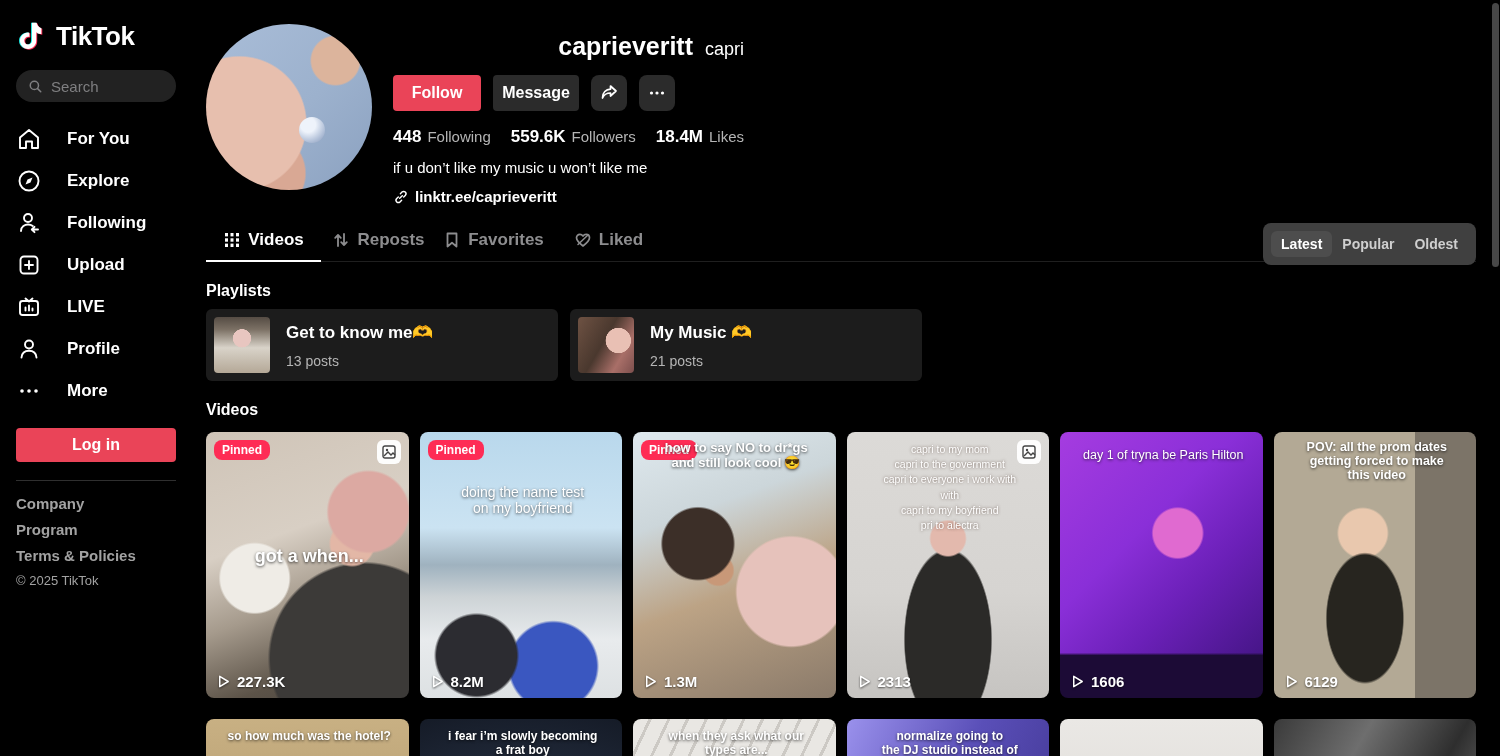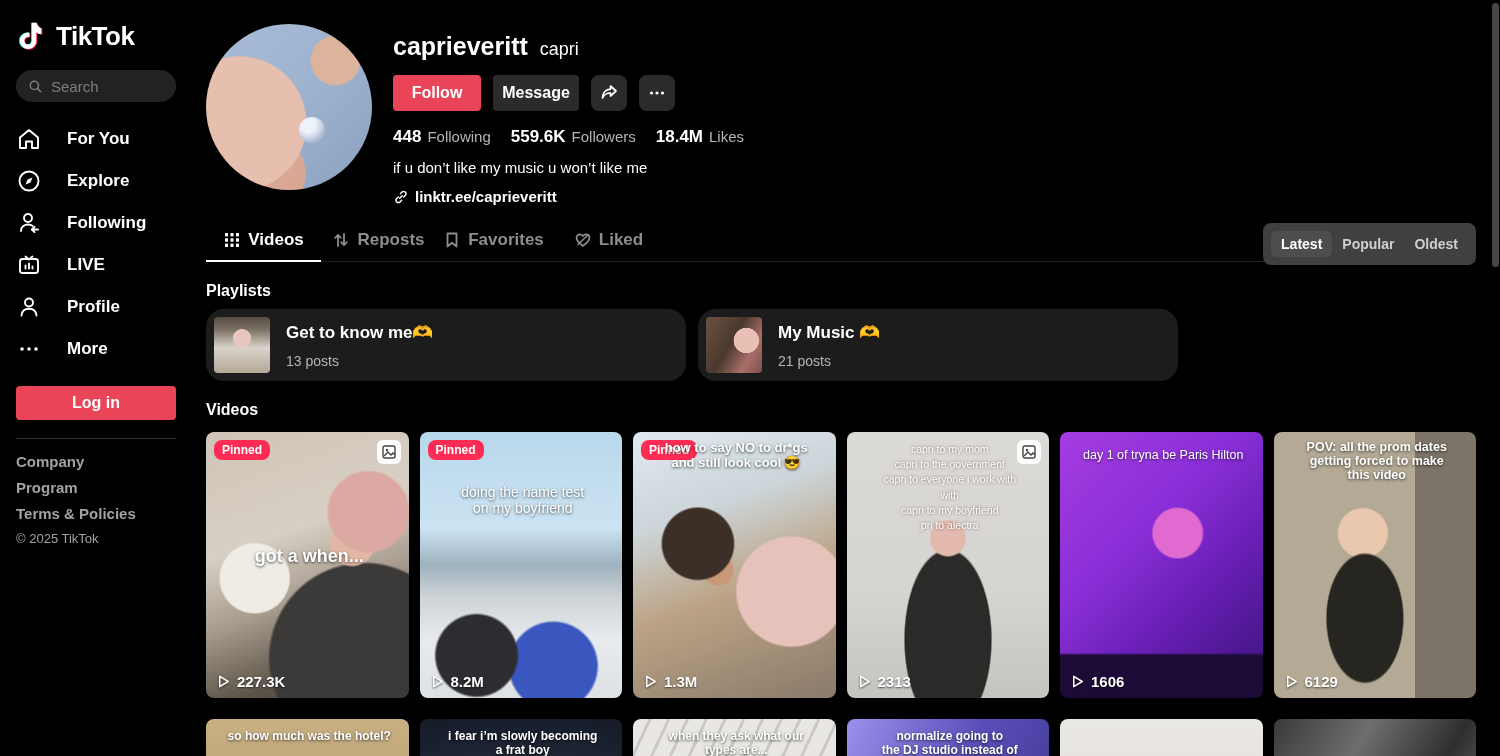--- a/index.html
+++ b/index.html
@@ -34,21 +34,21 @@
   .profile-header { display:flex; gap:21px; }
   .avatar { width:166px; height:166px; border-radius:50%; flex:0 0 166px; position:relative; overflow:hidden;
     background:
       radial-gradient(circle at 78% 22%, #dcb49c 0 13%, rgba(0,0,0,0) 14%),
       radial-gradient(circle at 20% 60%, #e7bfae 0 40%, rgba(0,0,0,0) 41%),
       radial-gradient(circle at 35% 90%, #d9a894 0 22%, rgba(0,0,0,0) 23%),
       linear-gradient(135deg, #a9bdd8 0%, #9cb1cd 55%, #8ba1c0 100%); }
   .avatar::after { content:""; position:absolute; left:56%; top:56%; width:26px; height:26px;
     border-radius:50%; background:radial-gradient(circle at 35% 30%, #eef3fb 0 30%, #aebdd6 70%, #8796b3 100%); }
   .profile-info { padding-top:8px; }
-  .name-row { display:flex; align-items:baseline; gap:12px; }
+  .name-row { display:flex; align-items:baseline; gap:12px;justify-content:flex-end; }
   .username { font-size:25px; font-weight:bold; }
   .nickname { font-size:18px; }
   .actions-row { display:flex; gap:12px; margin-top:14px; align-items:center; }
   .follow-btn { width:88px; height:36px; background:#ea4458; color:#fff; border:none;
     border-radius:4px; font-size:16px; font-weight:bold; cursor:pointer; font-family:inherit; }
   .message-btn { width:86px; height:36px; background:#2b2b2b; color:#fff; border:none;
     border-radius:4px; font-size:16px; font-weight:bold; cursor:pointer; font-family:inherit; }
   .icon-btn { width:36px; height:36px; background:#2b2b2b; border:none; border-radius:8px;
     display:flex; align-items:center; justify-content:center; cursor:pointer; }
   .icon-btn svg { width:20px; height:20px; }
@@ -73,21 +73,21 @@
     background:#fff; }
   .sortgroup { position:absolute; right:0; top:2px; display:flex; background:#404040;
     border-radius:8px; padding:8px; }
   .sort-btn { border:none; background:transparent; color:#cfcfcf; font-size:14px; font-weight:bold;
     padding:5px 10px; border-radius:6px; cursor:pointer; font-family:inherit; }
   .sort-btn.active { background:#4d4d4d; color:#fff; }
 
   
   .section-title { font-size:16px; font-weight:bold; margin-top:20px; }
   .playlists { display:flex; gap:12px; margin-top:9px; }
-  .playlist-card { width:480px; height:72px; background:#1c1c1c; border-radius:18px;
+  .playlist-card { width:352px; height:72px; background:#1c1c1c; border-radius:6px;
     display:flex; align-items:center; gap:16px; padding:8px; cursor:pointer; }
   .playlist-thumb { width:56px; height:56px; border-radius:4px; flex:0 0 56px; }
   .pt1 { background:
       radial-gradient(circle at 50% 38%, #e8c6c0 0 20%, rgba(0,0,0,0) 21%),
       linear-gradient(180deg, #554c44 0%, #7b7064 22%, #d9d3c9 55%, #b4a897 100%); }
   .pt2 { background:
       radial-gradient(circle at 72% 42%, #e9c0b4 0 24%, rgba(0,0,0,0) 25%),
       linear-gradient(120deg, #6e5243 0%, #4a382e 45%, #a96f68 75%, #7c4f4d 100%); }
   .playlist-name { font-size:17px; font-weight:bold; }
   .playlist-posts { font-size:14px; color:#b5b5b5; margin-top:10px; }
@@ -201,20 +201,27 @@
     <div class="nav-item">
       <svg viewBox="0 0 26 26">
         <circle cx="12" cy="8" r="4" fill="none" stroke="#fff" stroke-width="1.9"></circle>
         <path d="M5 21 C5 16.5 9 14.5 12 14.5 C14 14.5 15.5 15 16.8 16" fill="none" stroke="#fff" stroke-width="1.9" stroke-linecap="round"></path>
         <path d="M22 19.5 H16 M18.5 16.8 L15.8 19.5 L18.5 22.2" fill="none" stroke="#fff" stroke-width="1.9" stroke-linecap="round" stroke-linejoin="round"></path>
       </svg>
       <span class="nav-label">Following</span>
     </div>
     <div class="nav-item">
       <svg viewBox="0 0 26 26">
+        <rect x="4.5" y="4.5" width="17" height="17" rx="3.5" fill="none" stroke="#fff" stroke-width="1.9"></rect>
+        <path d="M13 9 V17 M9 13 H17" stroke="#fff" stroke-width="1.9" stroke-linecap="round"></path>
+      </svg>
+      <span class="nav-label">Upload</span>
+    </div>
+    <div class="nav-item">
+      <svg viewBox="0 0 26 26">
         <rect x="4" y="7" width="18" height="14" rx="2.5" fill="none" stroke="#fff" stroke-width="1.9"></rect>
         <path d="M9.5 4.5 L13 7.5 L16.5 4.5" fill="none" stroke="#fff" stroke-width="1.9" stroke-linecap="round" stroke-linejoin="round"></path>
         <path d="M9.5 16.5 V13.5 M13 16.5 V11.5 M16.5 16.5 V14.5" stroke="#fff" stroke-width="1.9" stroke-linecap="round"></path>
       </svg>
       <span class="nav-label">LIVE</span>
     </div>
     <div class="nav-item">
       <svg viewBox="0 0 26 26">
         <circle cx="13" cy="8.5" r="4" fill="none" stroke="#fff" stroke-width="1.9"></circle>
         <path d="M5.5 21.5 C6 16.5 9.5 14.8 13 14.8 C16.5 14.8 20 16.5 20.5 21.5" fill="none" stroke="#fff" stroke-width="1.9" stroke-linecap="round"></path>

